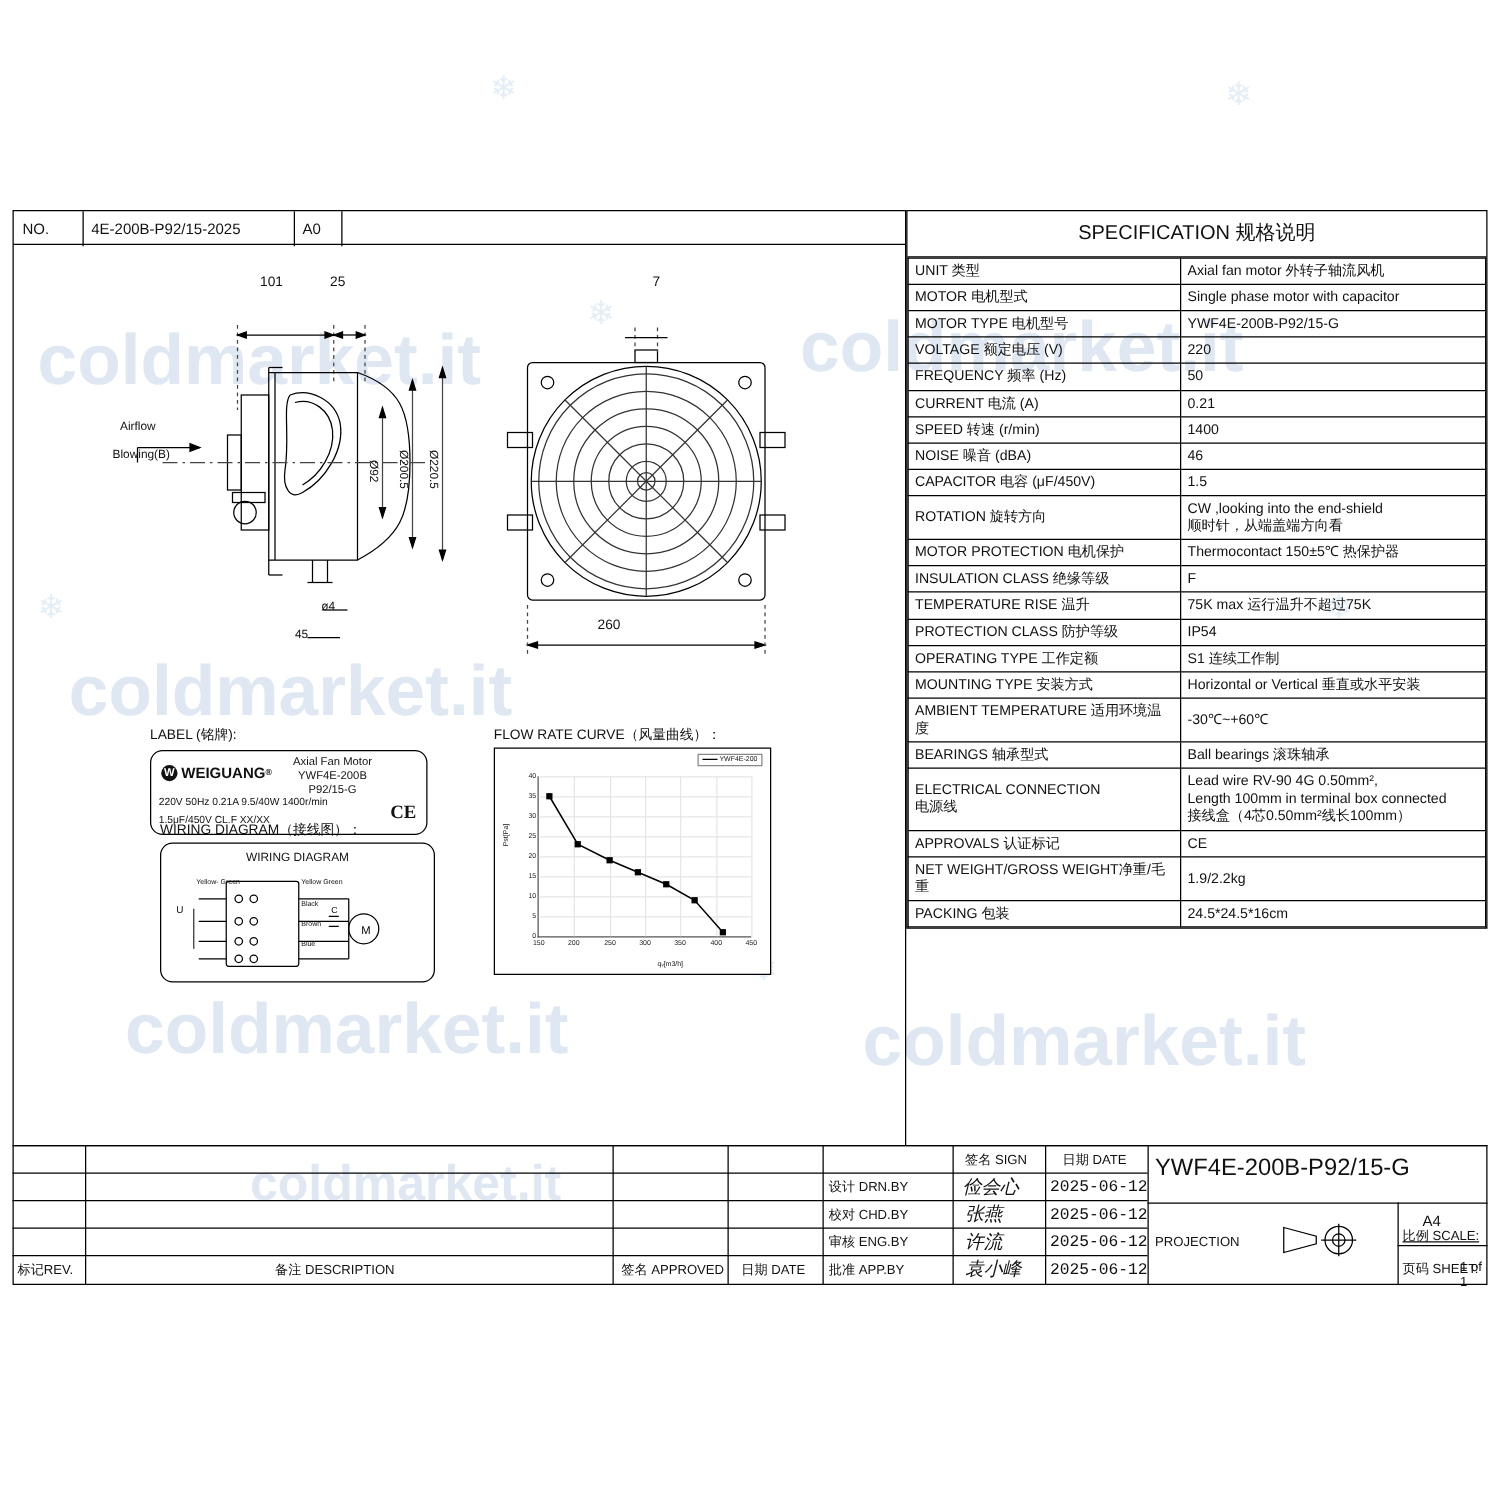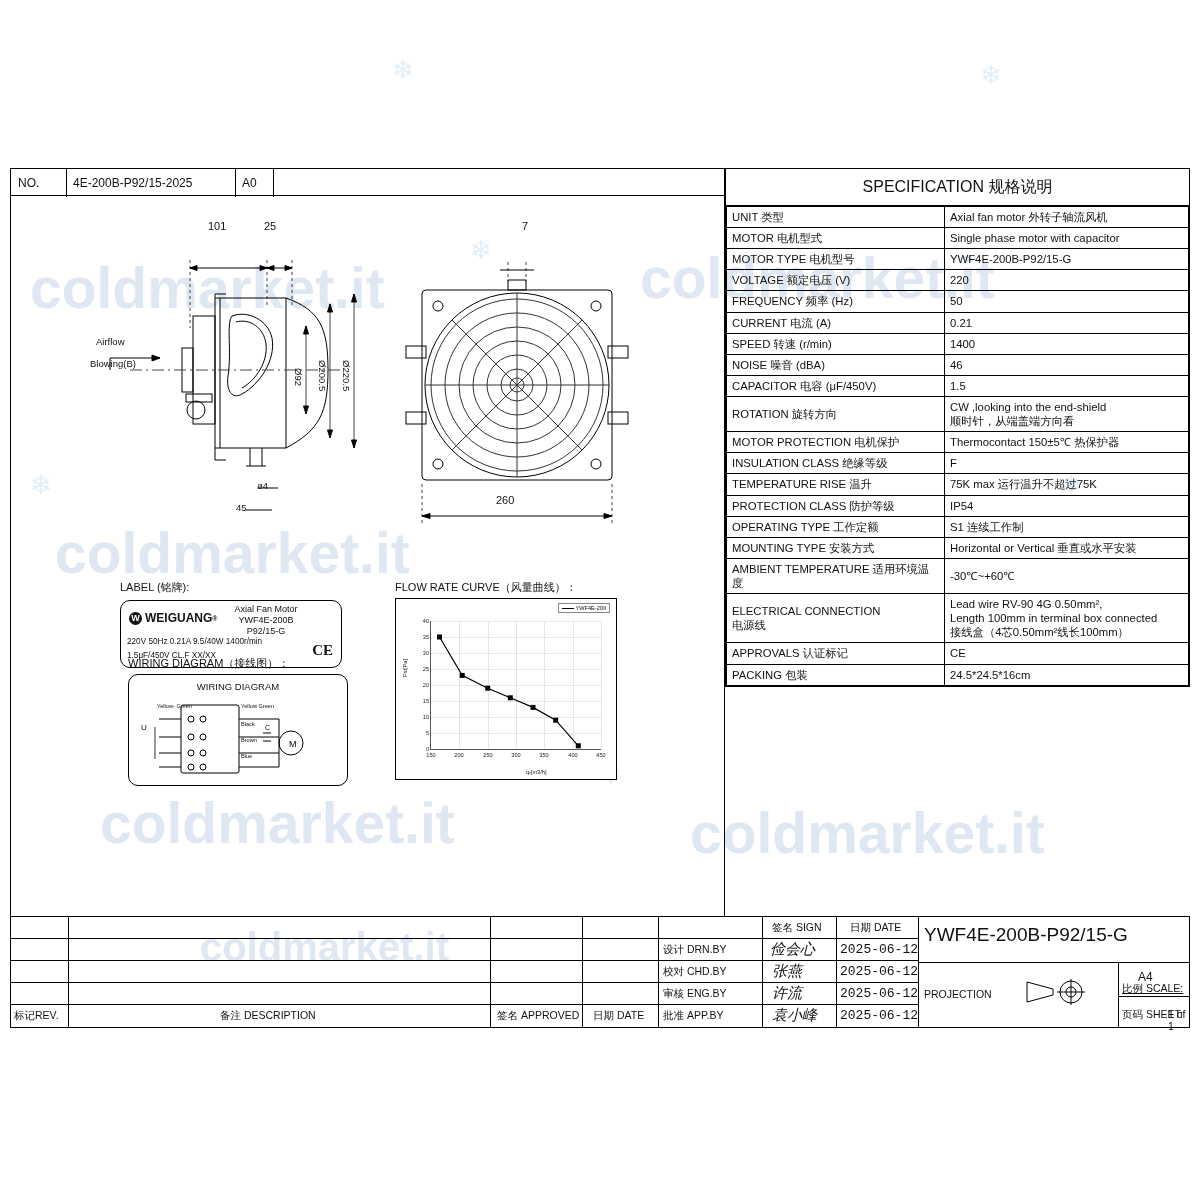--- a/index.html
+++ b/index.html
@@ -172,21 +172,21 @@
       <line x1="602" y1="286" x2="602" y2="326" stroke="#444" stroke-dasharray="3,3"></line>
     </g>
   </svg>
 
   <div class="dlabel" style="left:198px;top:52px;">101</div>
   <div class="dlabel" style="left:254px;top:52px;">25</div>
   <div class="dlabel" style="left:512px;top:52px;">7</div>
   <div class="dlabel sm" style="left:283px;top:200px;writing-mode:vertical-rl;">Ø92</div>
   <div class="dlabel sm" style="left:307px;top:192px;writing-mode:vertical-rl;">Ø200.5</div>
   <div class="dlabel sm" style="left:331px;top:192px;writing-mode:vertical-rl;">Ø220.5</div>
-  <div class="dlabel" style="left:486px;top:326px;text-align:right;">260</div>
+  <div class="dlabel" style="left:468px;top:326px;text-align:right;">260</div>
   <div class="dlabel sm" style="left:247px;top:312px;">ø4</div>
   <div class="dlabel sm" style="left:226px;top:334px;">45</div>
   <div class="dlabel sm" style="left:86px;top:168px;">Airflow</div>
   <div class="dlabel sm" style="left:80px;top:190px;">Blowing(B)</div>
 
   <div class="dlabel" style="left:110px;top:412px;">LABEL (铭牌):</div>
   <div id="plate">
     <div style="position:absolute;left:8px;top:10px;font-size:12px;font-weight:bold;display:flex;align-items:center;">
       <span style="display:inline-block;width:13px;height:13px;border-radius:50%;background:#111;color:#fff;font-size:9px;line-height:13px;text-align:center;margin-right:3px;">W</span>
       <span>WEIGUANG</span>
@@ -366,29 +366,37 @@
           </tr>
         <tr>
             <td class="k">MOUNTING TYPE  安装方式</td>
             <td>Horizontal or Vertical 垂直或水平安装</td>
           </tr>
         <tr>
             <td class="k">AMBIENT TEMPERATURE 适用环境温度</td>
             <td>-30℃~+60℃</td>
           </tr>
         <tr>
+            <td class="k">BEARINGS   轴承型式</td>
+            <td>Ball bearings 滚珠轴承</td>
+          </tr>
+        <tr>
             <td class="k" style="white-space:pre-line;">ELECTRICAL   CONNECTION
 电源线</td>
             <td style="white-space:pre-line;">Lead wire RV-90 4G 0.50mm²,
 Length 100mm in terminal box connected
 接线盒（4芯0.50mm²线长100mm）</td>
           </tr>
         <tr>
             <td class="k">APPROVALS 认证标记</td>
             <td>CE</td>
+          </tr>
+        <tr>
+            <td class="k">NET WEIGHT/GROSS WEIGHT净重/毛重</td>
+            <td>1.9/2.2kg</td>
           </tr>
         <tr>
             <td class="k">PACKING  包装</td>
             <td>24.5*24.5*16cm</td>
           </tr>
       </tbody>
     </table>
   </div>
 
   <div id="titleblock">

